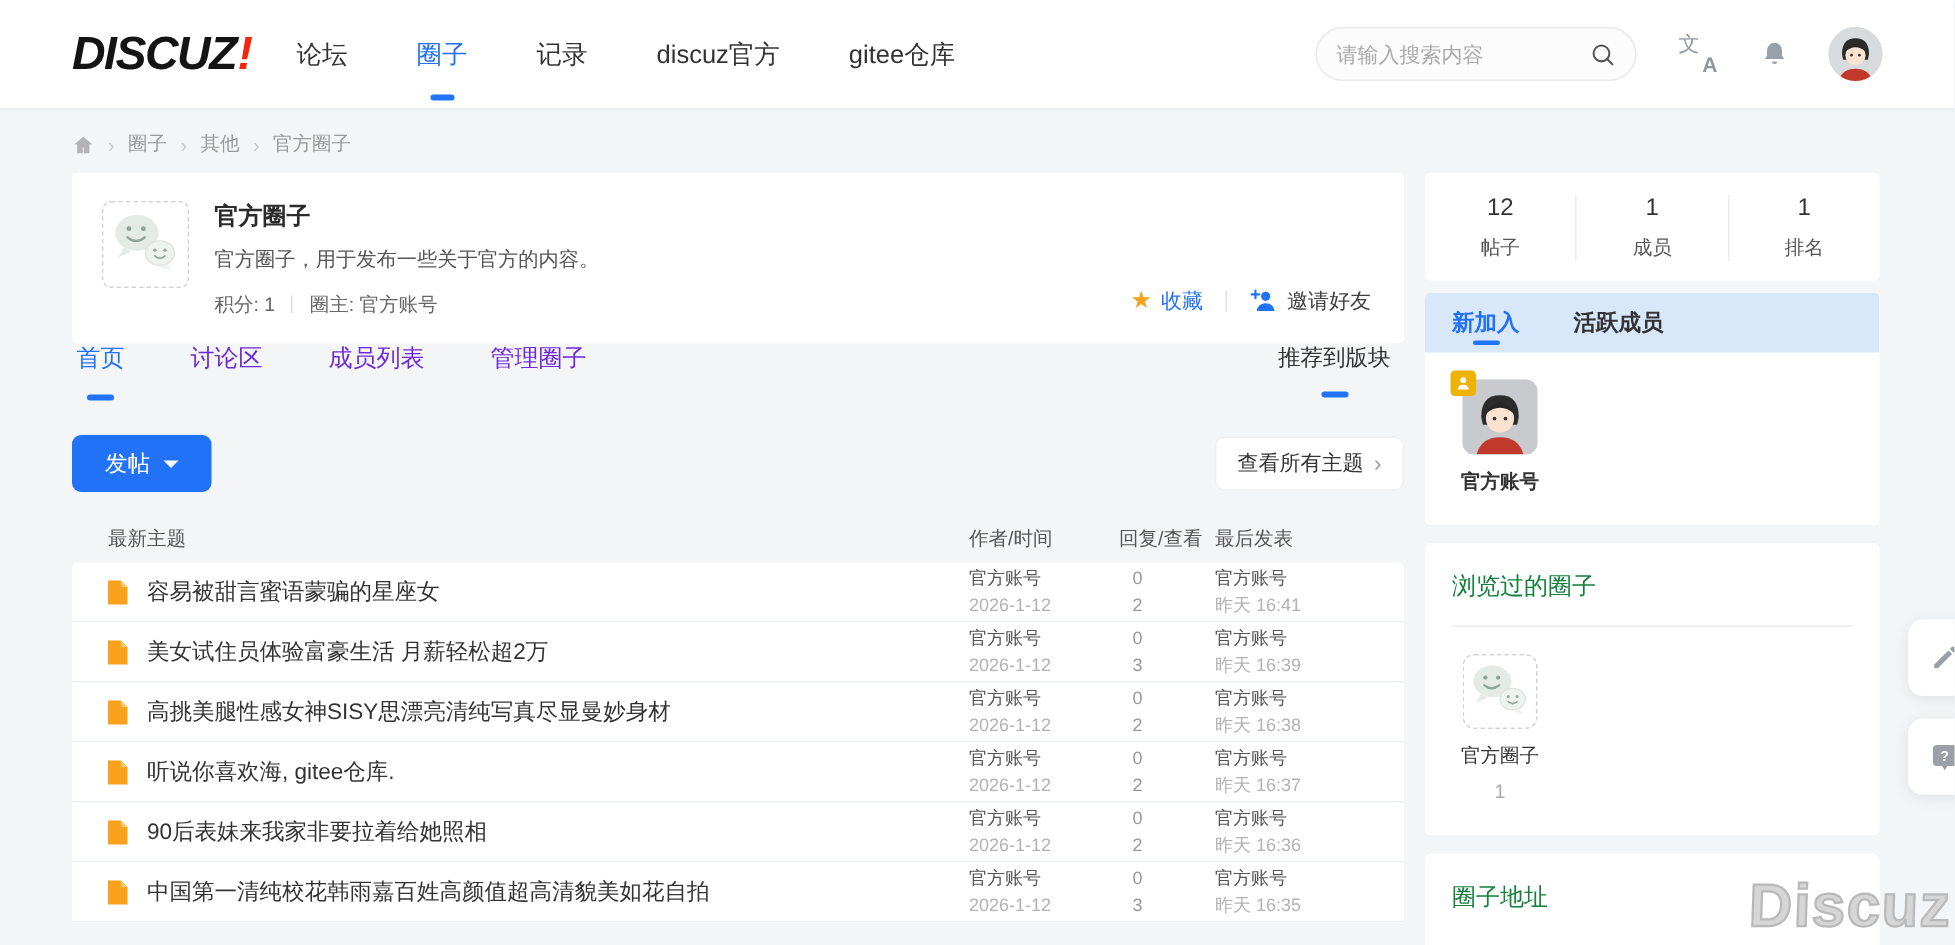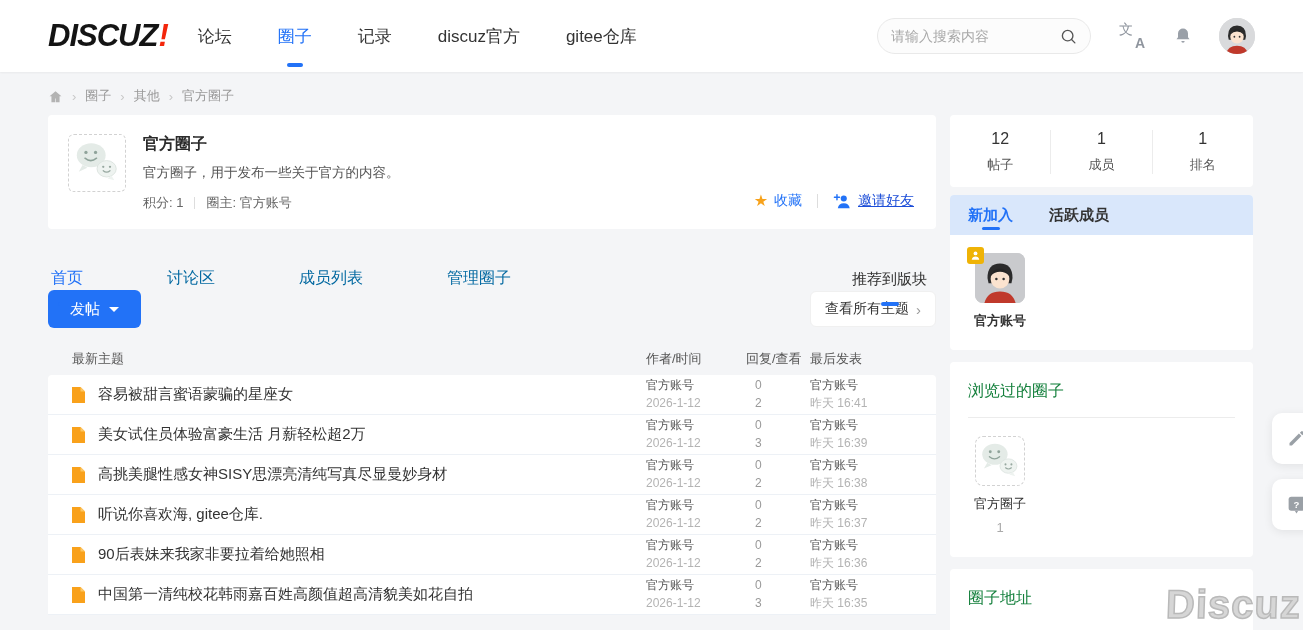--- a/index.html
+++ b/index.html
@@ -44,25 +44,25 @@
   .group-avatar svg, .visited-avatar svg { display:block; width:100%; height:100%; }
   .group-info { margin-left:17px; }
   .group-name { font-size:16px; font-weight:700; color:#2b2b2b; }
   .group-desc { margin-top:9px; font-size:13.5px; color:#555; }
   .group-meta { margin-top:12px; font-size:13px; color:#666; display:flex; align-items:center; gap:11px; }
   .meta-divider { width:1px; height:12px; background:#ddd; }
   .group-actions { position:absolute; right:22px; bottom:19px; display:flex; align-items:center; font-size:14px; }
   .fav-btn { display:flex; align-items:center; gap:6px; color:#2272f7; cursor:pointer; }
   .star-glyph { color:#f7a21b; font-size:16px; line-height:1; }
   .action-divider { width:1px; height:14px; background:#ddd; margin:0 15px; }
-  .invite-btn { display:flex; align-items:center; gap:6px; color:#1d4ed8; cursor:pointer;text-decoration:underline; }
-
-  
-  .section-tabs { display:flex; align-items:flex-end; height:60px; padding:0 3px;gap:40px; }
-  .stab { margin-right:44px; font-size:16px; color:#0369a1; position:relative; cursor:pointer; white-space:nowrap; }
+  .invite-btn { display:flex; align-items:flex-start; gap:6px; color:#404040; cursor:pointer; }
+
+  
+  .section-tabs { display:flex; align-items:flex-start; height:60px; padding:0 3px; }
+  .stab { margin-right:44px; font-size:16px; color:#6d28d9; position:relative; cursor:pointer; white-space:nowrap; }
   .stab.active { color:#2272f7; }
   .stab.active::after, .recommend::after { content:""; position:absolute; left:50%; transform:translateX(-50%); bottom:-17px; width:18px; height:4px; border-radius:2px; background:#2272f7; }
   .recommend { margin-left:auto; margin-right:6px; font-size:15px; color:#333; position:relative; cursor:pointer; }
 
   
   .toolbar { display:flex; justify-content:space-between; align-items:center; margin:1px 0 15px; }
   .btn-post { background:#2272f7; color:#fff; font-size:15px; height:38px; padding:0 22px; border:none; border-radius:6px; display:flex; align-items:center; gap:9px; cursor:pointer; font-family:inherit; }
   .caret-down { width:0; height:0; border-left:5px solid transparent; border-right:5px solid transparent; border-top:5px solid #fff; }
   .btn-viewall { background:#fff; border:1px solid #f0f0f0; height:36px; border-radius:6px; padding:0 14px; display:flex; align-items:center; gap:7px; font-size:14px; color:#333; cursor:pointer; font-family:inherit; }
   .chev { color:#999; font-size:15px; }

